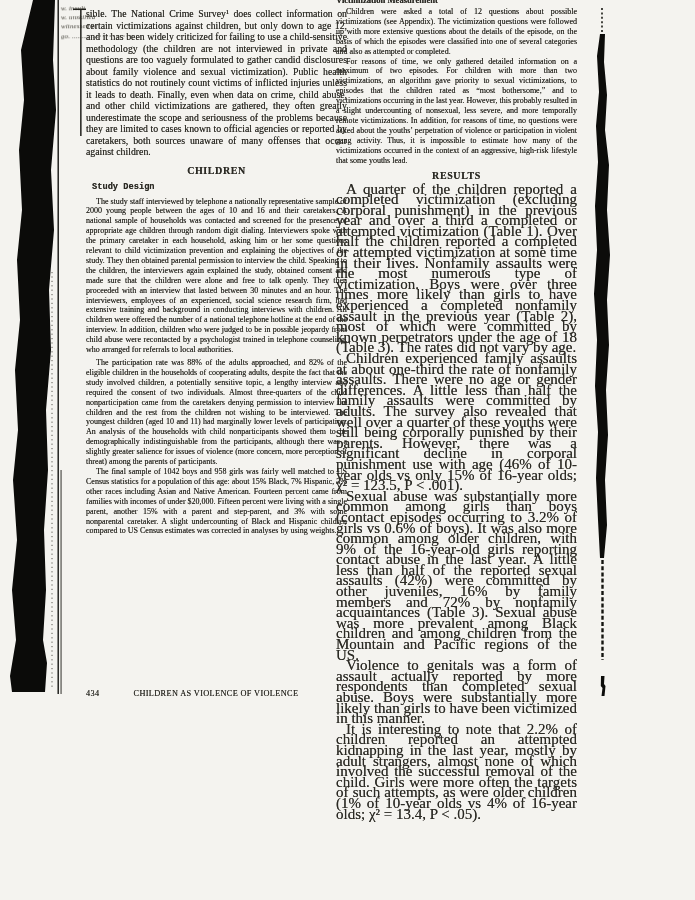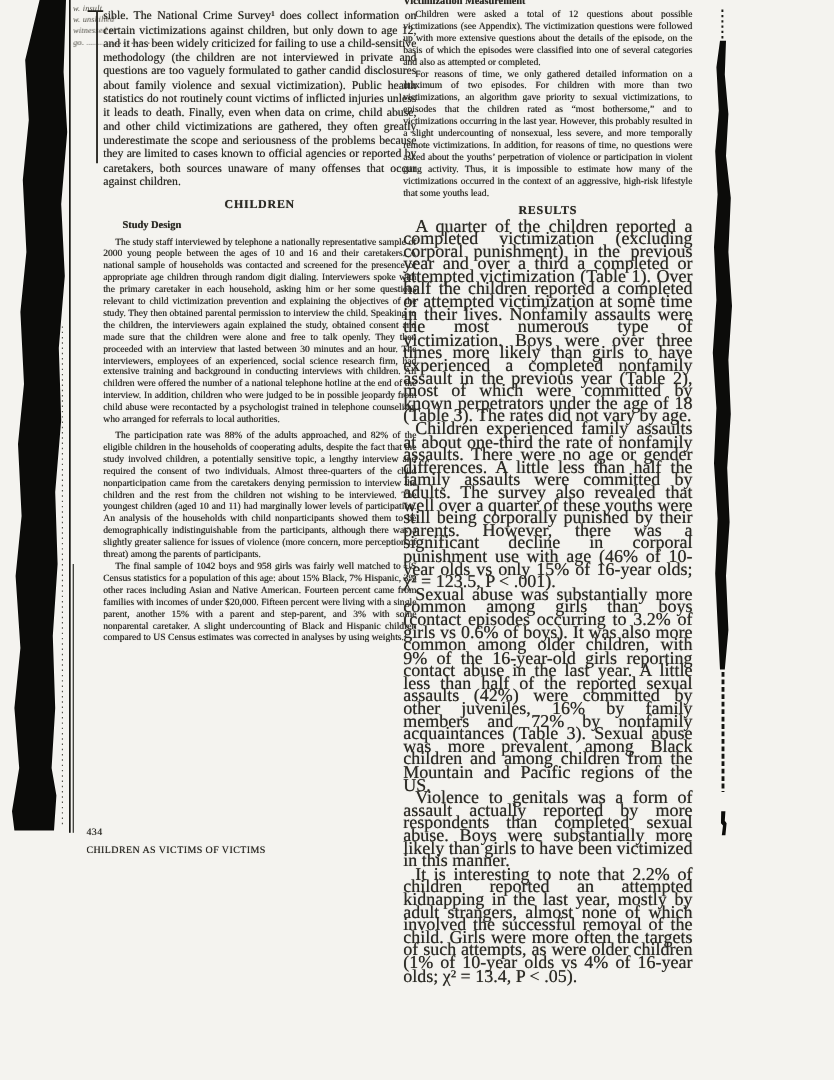--- a/index.html
+++ b/index.html
@@ -14,35 +14,35 @@
        text-shadow:0 0 .6px rgba(43,42,36,.75);}
   .col-left{left:86px;top:8px;width:261px;}
   .col-right{left:336px;top:0;width:241px;}
   .lg{font-size:9.8px;line-height:11.5px;}
   .lgr{font-size:15px;line-height:10.6px;}
   .sm{font-size:8px;line-height:9.9px;}
   p{margin:0;padding:0;}
   .ind{text-indent:10px;}
   .h-center{text-align:center;font-weight:bold;font-size:10px;
             letter-spacing:.6px;margin:7px 0 6px 0;}
-  .h-sub{font-weight:bold;font-size:8.7px;text-align:left;margin:9px 0 5px 16px;}
+  .h-sub{font-weight:bold;font-size:8.7px;text-align:left;margin:9px 0 5px 6px;font-family:Liberation Mono, monospace;}
   .gap-s{margin-top:3px;}
   .clip-head{height:5px;overflow:hidden;margin-bottom:2px;}
   .clip-head span{display:block;font-weight:bold;font-size:8.6px;
                   line-height:10px;margin-top:-5.5px;text-align:left;}
   .marginalia{
     position:absolute;left:61px;top:3px;width:78px;
     font-size:6.8px;line-height:9.2px;font-style:italic;
     color:#45433b;letter-spacing:.2px;white-space:nowrap;
     transform:rotate(-.6deg);filter:blur(.25px);text-align:left;
   }
   .footer{
-    position:absolute;left:72px;top:689px;width:320px;
+    position:absolute;left:86px;top:689px;width:320px;
     color:#2b2a24;font-size:8.3px;letter-spacing:.35px;
-    display:flex;gap:6px;text-shadow:0 0 .6px rgba(43,42,36,.75);flex-direction:column;
+    display:flex;gap:34px;text-shadow:0 0 .6px rgba(43,42,36,.75);
   }
   .artifacts{position:absolute;left:0;top:0;width:695px;height:900px;
              pointer-events:none;}
 </style>
 </head>
 <body>
 
 <div class="page">
 
   <div class="marginalia">
@@ -70,21 +70,21 @@
     <div class="h-center" style="margin:4px 0 3px 0;">RESULTS</div>
     <p class="lgr ind">A quarter of the children reported a completed victimization (excluding corporal punishment) in the previous year and over a third a completed or attempted victimization (Table 1). Over half the children reported a completed or attempted victimization at some time in their lives. Nonfamily assaults were the most numerous type of victimization. Boys were over three times more likely than girls to have experienced a completed nonfamily assault in the previous year (Table 2), most of which were committed by known perpetrators under the age of 18 (Table 3). The rates did not vary by age.</p>
     <p class="lgr ind">Children experienced family assaults at about one-third the rate of nonfamily assaults. There were no age or gender differences. A little less than half the family assaults were committed by adults. The survey also revealed that well over a quarter of these youths were still being corporally punished by their parents. However, there was a significant decline in corporal punishment use with age (46% of 10-year olds vs only 15% of 16-year olds; χ² = 123.5, P &lt; .001).</p>
     <p class="lgr ind">Sexual abuse was substantially more common among girls than boys (contact episodes occurring to 3.2% of girls vs 0.6% of boys). It was also more common among older children, with 9% of the 16-year-old girls reporting contact abuse in the last year. A little less than half of the reported sexual assaults (42%) were committed by other juveniles, 16% by family members and 72% by nonfamily acquaintances (Table 3). Sexual abuse was more prevalent among Black children and among children from the Mountain and Pacific regions of the US.</p>
     <p class="lgr ind">Violence to genitals was a form of assault actually reported by more respondents than completed sexual abuse. Boys were substantially more likely than girls to have been victimized in this manner.</p>
     <p class="lgr ind">It is interesting to note that 2.2% of children reported an attempted kidnapping in the last year, mostly by adult strangers, almost none of which involved the successful removal of the child. Girls were more often the targets of such attempts, as were older children (1% of 10-year olds vs 4% of 16-year olds; χ² = 13.4, P &lt; .05).</p>
   </div>
 
   <div class="footer">
     <span>434</span>
-    <span>CHILDREN AS VICTIMS OF VICTIMS</span>
+    <span>CHILDREN AS VIOLENCE OF VIOLENCE</span>
   </div>
 
   <svg class="artifacts" width="695" height="900" viewBox="0 0 695 900">
 
     <path fill="#0b0b09" d="M33,0 L55,0 L53,60 L56,110 L51,170 L54,230 L49,290 L51,350 L46,410 L48,470 L44,530 L46,590 L43,640 L47,663 L45,692
          L12,692 L10,676 L16,640 L12,590 L17,540 L13,480 L18,430 L15,370 L20,320 L17,260 L22,210 L19,150 L24,100 L21,50 Z"></path>
 
     <rect x="57.5" y="0" width="1.4" height="694" fill="#151511"></rect>
     <rect x="60.6" y="470" width="0.9" height="224" fill="#1b1b16"></rect>
 

